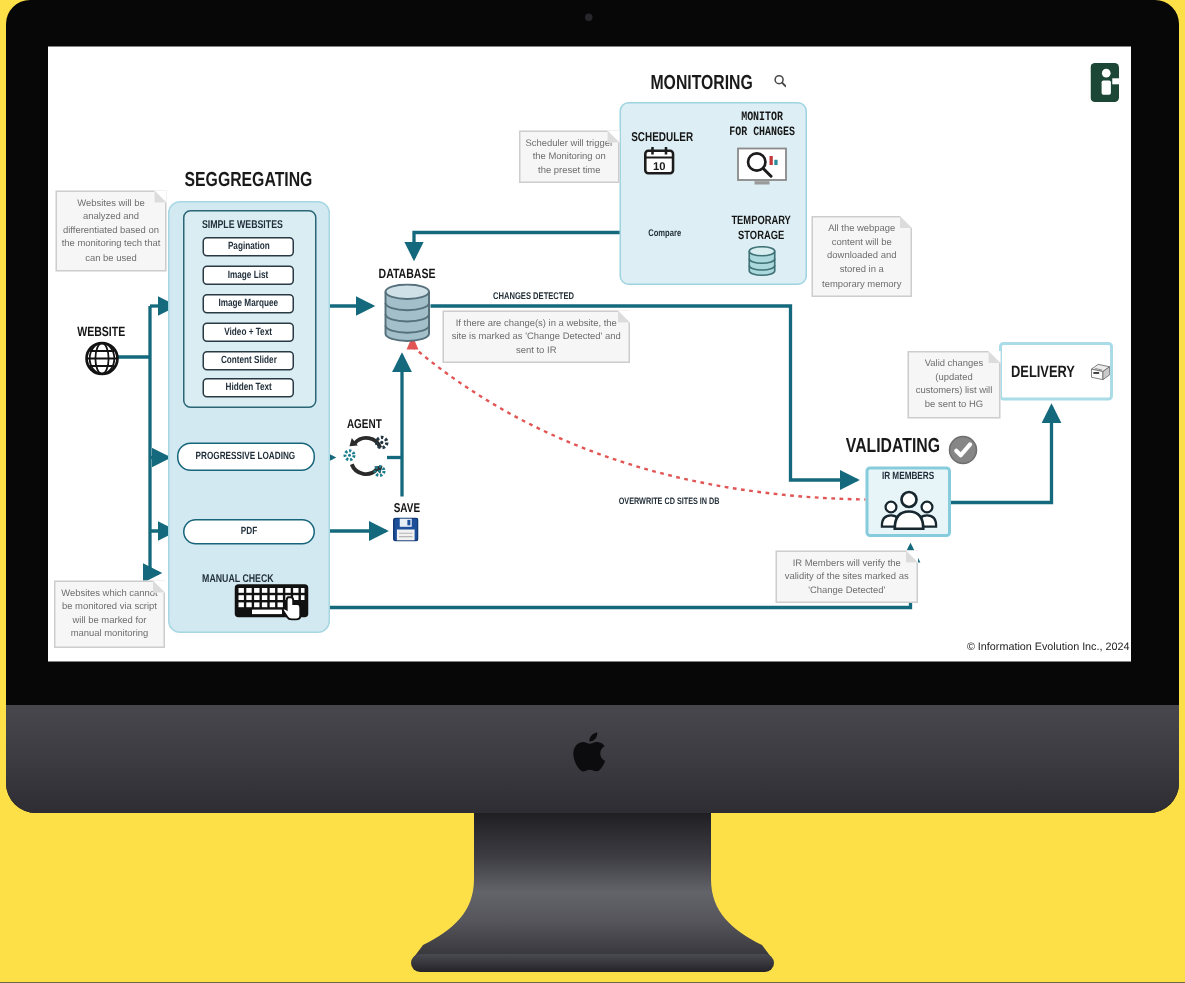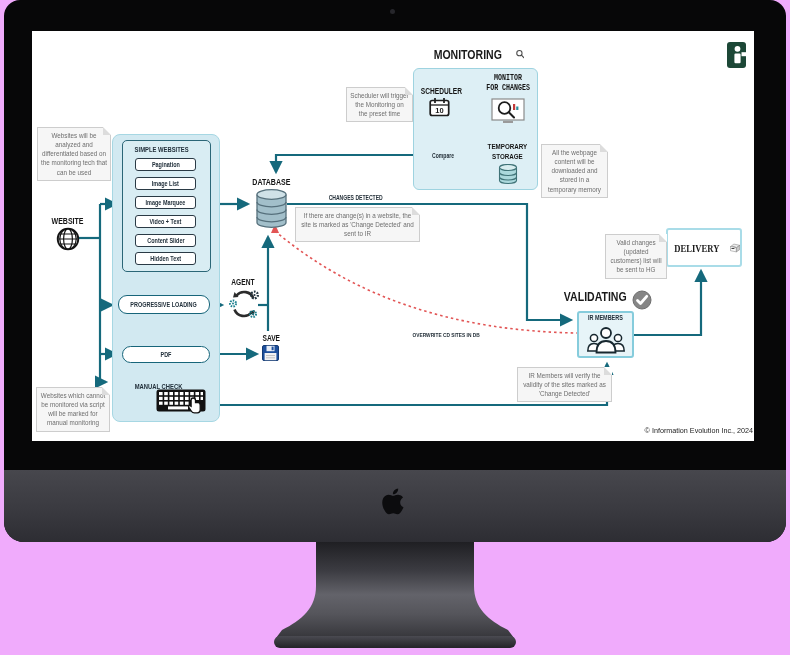--- a/index.html
+++ b/index.html
@@ -1,16 +1,16 @@
 <!DOCTYPE html>
 <html><head>
 <meta charset="utf-8">
 <style>
   html,body{margin:0;padding:0;background:#000;}
-  .stage{position:relative;width:790px;height:655px;background:#f0abfc;overflow:hidden;
+  .stage{position:relative;width:790px;height:655px;background:#fde047;overflow:hidden;
          font-family:"Liberation Sans",sans-serif;}
   .abs{position:absolute;}
 
   
   .monitor-body{left:4px;top:0;width:782px;height:542px;background:#070708;
                 border-radius:16px 16px 20px 20px;}
   .camera{left:390px;top:9px;width:5px;height:5px;border-radius:50%;background:#26262b;}
   .chin{left:4px;top:470px;width:782px;height:72px;border-radius:0 0 20px 20px;
         background:linear-gradient(180deg,#47474d,#3a3a40 55%,#2d2d33);}
   .screen{left:32px;top:31px;width:722px;height:410px;background:#ffffff;}
@@ -149,20 +149,29 @@
       <svg width="20" height="21" viewBox="0 0 20 21">
         <path d="M1.5,3.5 v13 a8.5,3 0 0 0 17,0 v-13" fill="#abd8dc" stroke="#3f7277" stroke-width="1.1"></path>
         <path d="M1.5,8.5 a8.5,3 0 0 0 17,0 M1.5,13 a8.5,3 0 0 0 17,0" fill="none" stroke="#3f7277" stroke-width="1.1"></path>
         <ellipse cx="10" cy="3.5" rx="8.5" ry="3" fill="#d8edef" stroke="#3f7277" stroke-width="1.1"></ellipse>
       </svg>
     </div>
 
     <div class="abs note" style="left:314px;top:56px;width:67px;">Scheduler will trigger the Monitoring on the preset time</div>
     <div class="abs note" style="left:509px;top:113px;width:67px;">All the webpage content will be downloaded and stored in a temporary memory</div>
 
+    <div class="abs ctr" style="left:80px;top:78px;width:110px;gap:3px;">
+      <span class="cx titleXL">SEGGREGATING</span>
+      <svg width="20" height="20" viewBox="0 0 20 20">
+        <circle cx="10" cy="10" r="8.4" stroke="#555" stroke-width="1.6" fill="#fff"></circle>
+        <g transform="rotate(-35 10 10)">
+          <path d="M6.2,6.5 H13.8 L11,10.5 V13.8 L9,12.5 V10.5 Z" fill="#fff" stroke="#333" stroke-width="1.1"></path>
+        </g>
+      </svg>
+    </div>
     <div class="abs note" style="left:5px;top:96px;width:74px;">Websites will be analyzed and differentiated based on the monitoring tech that can be used</div>
 
     <div class="abs container" style="left:80px;top:103px;width:108px;height:288px;"></div>
     <div class="abs innerbox" style="left:90px;top:109px;width:89px;height:132px;"></div>
     <div class="abs ctr" style="left:90px;top:114px;width:79px;">
       <span class="cx boxlbl" style="font-size:7.5px;">SIMPLE WEBSITES</span>
     </div>
 
     <div class="abs item" style="left:103px;top:127px;width:61px;height:13px;">
         <span class="cx boxlbl">Pagination</span>
@@ -315,21 +324,21 @@
           <path d="M9.5,28.5 q0,-11.5 9.5,-11.5 q9.5,0 9.5,11.5 z"></path>
         </g>
       </svg>
     </div>
     <div class="abs note" style="left:485px;top:336px;width:95px;">IR Members will verify the validity of the sites marked as 'Change Detected'</div>
 
     <div class="abs ctr" style="left:378px;top:300px;width:72px;">
       <span class="cx smlbl" style="font-size:6.2px;">OVERWRITE CD SITES IN DB</span>
     </div>
 
-    <div class="abs delbox" style="left:634px;top:197px;width:76px;height:39px;font-family:Liberation Serif, serif;">
+    <div class="abs delbox" style="left:634px;top:197px;width:76px;height:39px;">
       <span class="cx titleL">DELIVERY</span>
       <svg width="21" height="18" viewBox="0 0 21 18">
         <polygon points="1,6 8,1 20,3.5 13,8.5" fill="#ececec" stroke="#6e6e6e" stroke-width="0.9"></polygon>
         <polygon points="1,6 13,8.5 13,17 1,14.5" fill="#fafafa" stroke="#6e6e6e" stroke-width="0.9"></polygon>
         <polygon points="13,8.5 20,3.5 20,12 13,17" fill="#c9c9c9" stroke="#6e6e6e" stroke-width="0.9"></polygon>
         <path d="M5,5.3 12,7" stroke="#6e6e6e" stroke-width="0.8"></path>
         <rect x="3" y="9" width="6" height="2" fill="#3c3c3c"></rect>
       </svg>
     </div>
     <div class="abs note" style="left:573px;top:203px;width:62px;">Valid changes (updated customers) list will be sent to HG</div>

